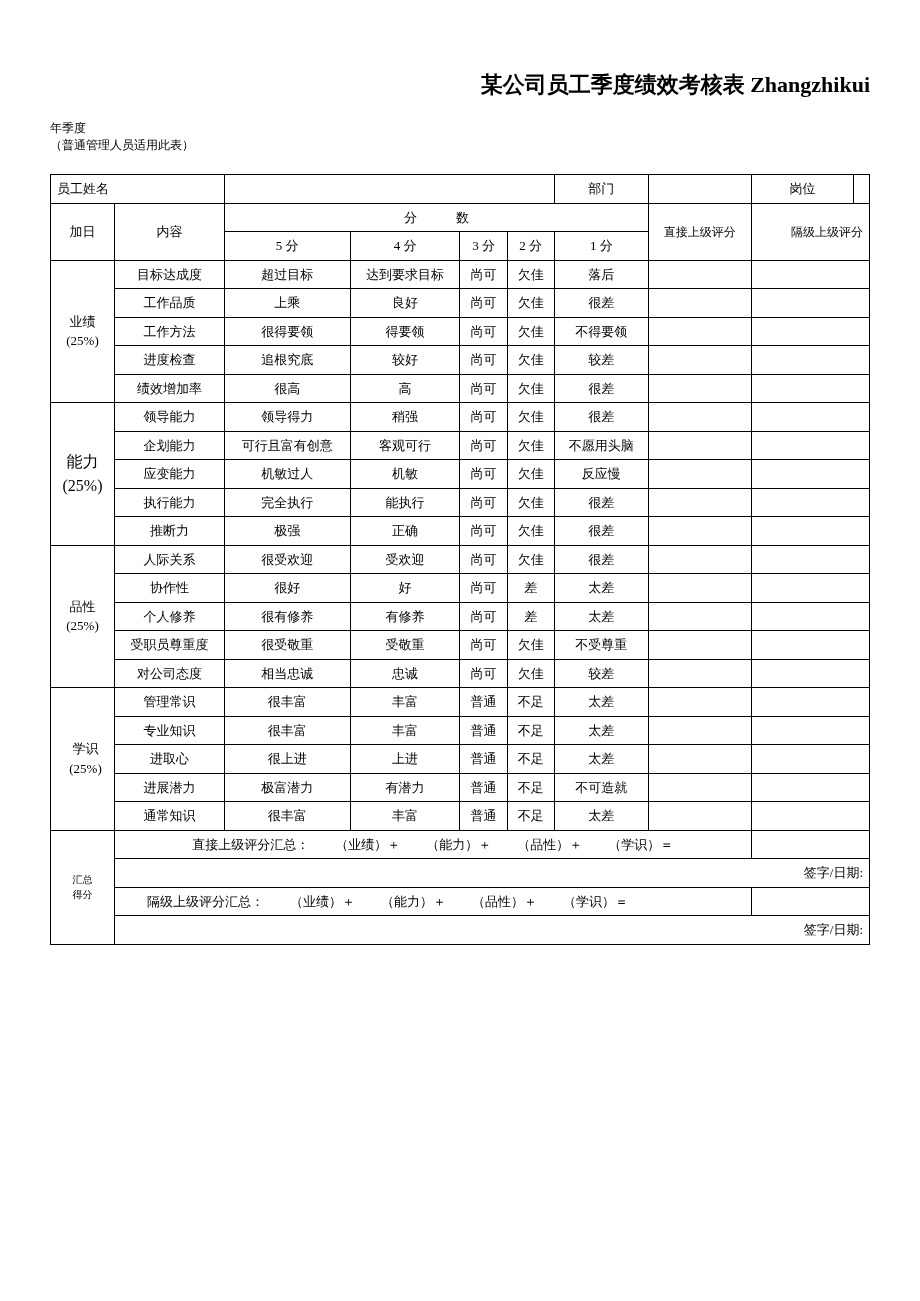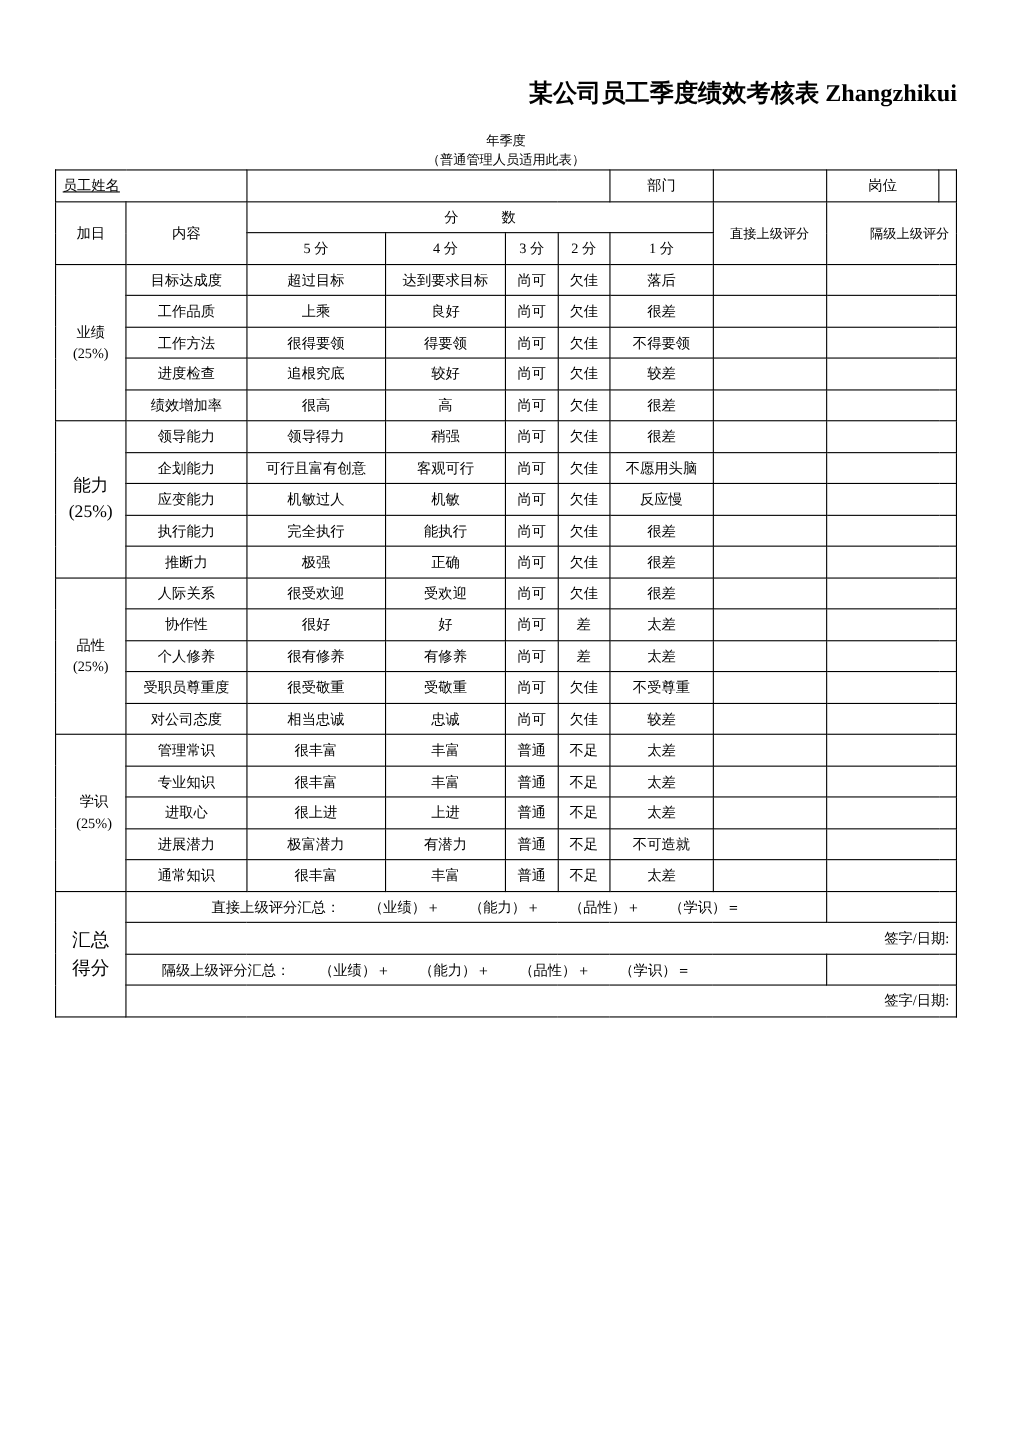--- a/index.html
+++ b/index.html
@@ -13,23 +13,23 @@
       padding: 40px 50px;
     }
     .page-title {
       text-align: right;
       font-size: 22px;
       font-weight: bold;
       margin-bottom: 20px;
       margin-top: 30px;
     }
     .subtitle-row {
-      text-align: center;
+      text-align: left;
       font-size: 12px;
-      margin-bottom: 0;
+      margin-bottom: 20px;
     }
     .main-table {
       width: 100%;
       border-collapse: collapse;
       border: 1px solid #000;
     }
     .main-table td, .main-table th {
       border: 1px solid #000;
       padding: 4px 6px;
       text-align: center;
@@ -44,21 +44,21 @@
 
 <div class="subtitle-row">
   <span>年季度</span><br>
   <span>（普通管理人员适用此表）</span>
 </div>
 
 <table class="main-table">
 
   <tbody>
       <tr>
-    <td colspan="2" style="text-align:left;text-decoration:underline;">员工姓名</td>
+    <td colspan="2" style="text-align:left;">员工姓名</td>
     <td colspan="4"></td>
     <td colspan="1">部门</td>
     <td colspan="2"></td>
     <td colspan="1">岗位</td>
     <td colspan="2"></td>
   </tr>
 
   <tr>
     <td rowspan="2">加日</td>
     <td rowspan="2">内容</td>
@@ -282,21 +282,21 @@
         <td>普通</td>
         <td>不足</td>
         <td>太差</td>
         <td colspan="2"></td>
         <td colspan="2"></td>
       </tr>
     </tbody>
 
   <tbody>
       <tr>
-    <td rowspan="4" style="font-size:17px; white-space:pre-line;">汇总
+    <td rowspan="4" style="font-size:10px; white-space:pre-line;">汇总
 得分</td>
     <td colspan="8" style="text-align:center;">直接上级评分汇总：　　（业绩）＋　　（能力）＋　　（品性）＋　　（学识）＝</td>
     <td colspan="2"></td>
   </tr>
   <tr>
     <td colspan="10" style="text-align:right;">签字/日期:</td>
   </tr>
   <tr>
     <td colspan="8" style="text-align:left;padding-left:32px;">隔级上级评分汇总：　　（业绩）＋　　（能力）＋　　（品性）＋　　（学识）＝</td>
     <td colspan="2"></td>

